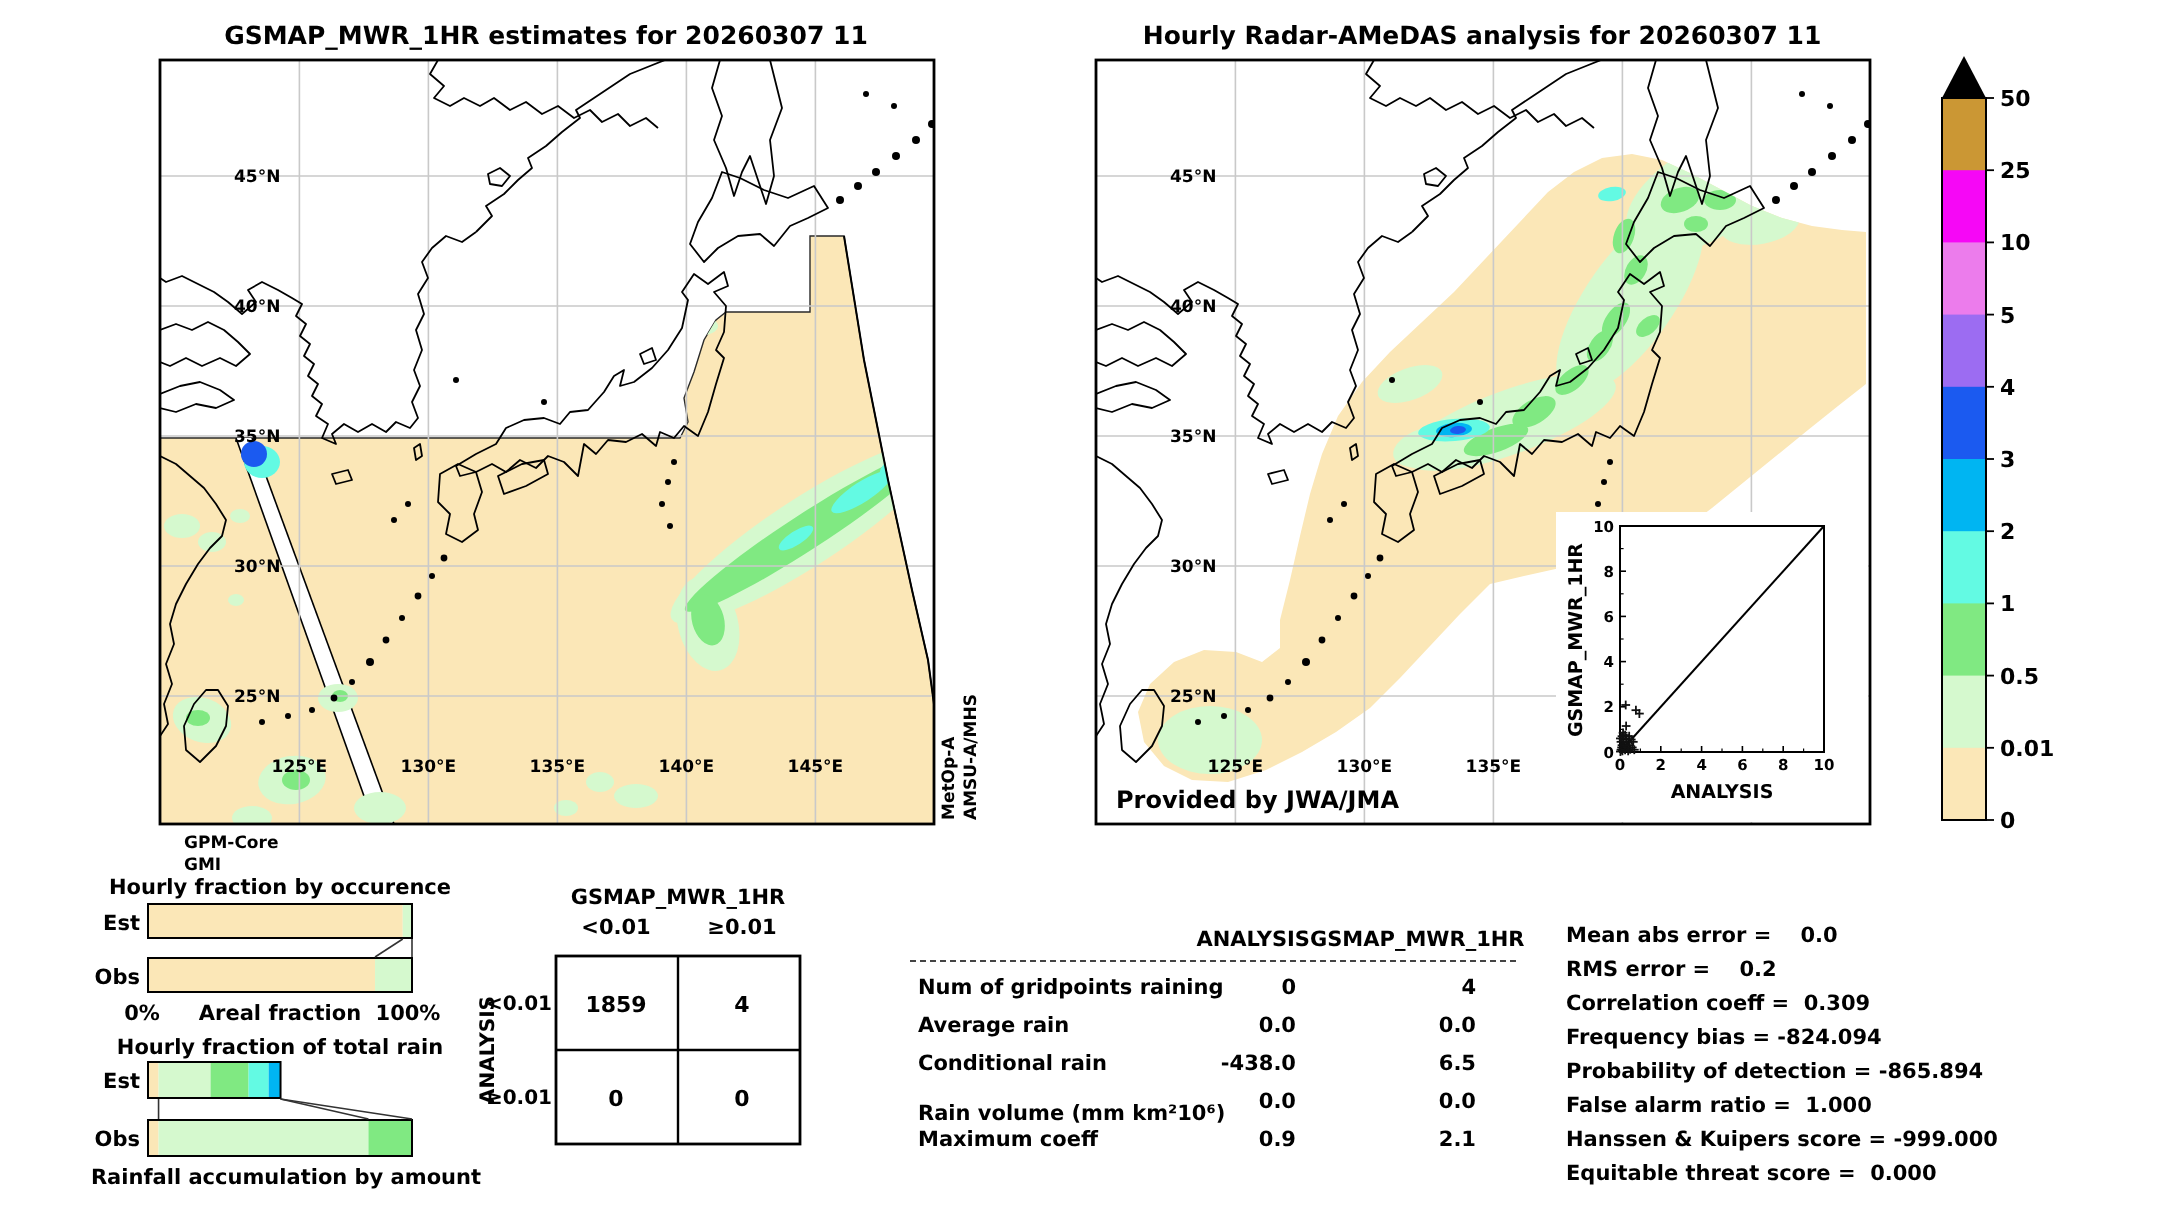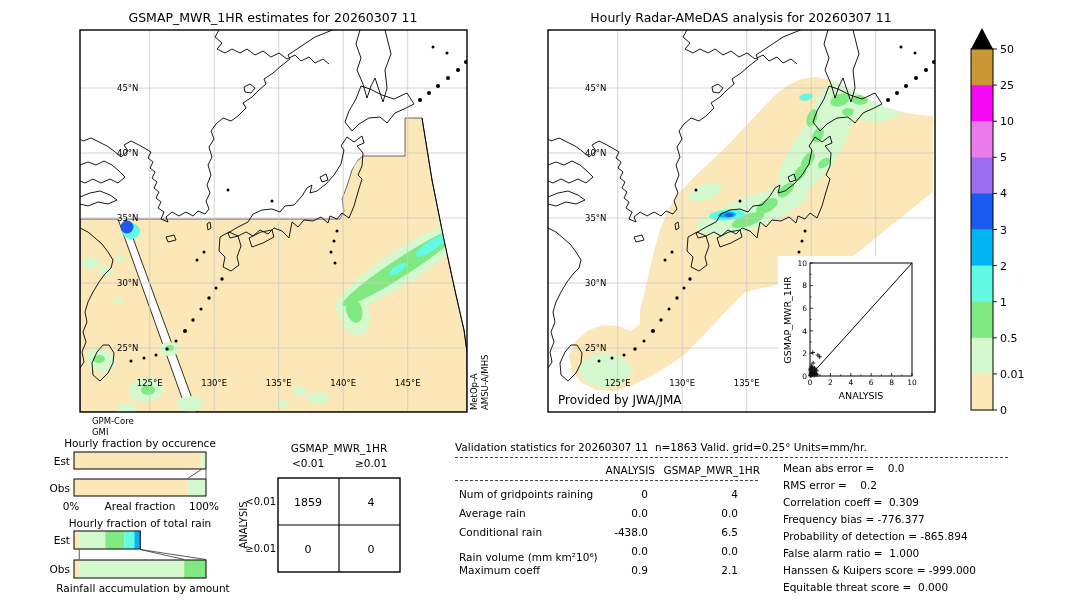--- a/index.html
+++ b/index.html
@@ -1,17 +1,17 @@
 <!DOCTYPE html>
 <html><head>
 <meta charset="utf-8">
 <style>
   html,body{margin:0;padding:0;background:#fff;}
   #root{position:relative;width:1080px;height:612px;background:#fff;overflow:hidden;
-        font-family:"DejaVu Sans","Liberation Sans",sans-serif;color:#000;}
+        font-family:"DejaVu Sans","Liberation Sans",sans-serif;color:#000;font-weight:bold;}
   svg text{font-family:"DejaVu Sans","Liberation Sans",sans-serif;fill:#000;}
   .stats-title{position:absolute;left:455px;top:441px;width:553px;font-size:10.5px;
                border-bottom:1px dashed #444;padding-bottom:4px;white-space:pre;}
   .col-head{position:absolute;top:464px;font-size:10.5px;text-align:right;}
   .head-rule{position:absolute;left:455px;top:480px;width:303px;border-bottom:1px dashed #444;}
   .srow-label{position:absolute;left:459px;font-size:10.5px;}
   .srow-val{position:absolute;font-size:10.5px;text-align:right;width:70px;}
   .score-line{position:absolute;left:783px;font-size:10.5px;white-space:pre;}
 </style>
 </head>
@@ -405,21 +405,20 @@
     <text x="371" y="506" text-anchor="middle" font-size="11">4</text>
     <text x="308" y="553" text-anchor="middle" font-size="11">0</text>
     <text x="371" y="553" text-anchor="middle" font-size="11">0</text>
     <text x="276" y="505" text-anchor="end" font-size="10">&lt;0.01</text>
     <text x="276" y="552" text-anchor="end" font-size="10">≥0.01</text>
     <text transform="rotate(-90 247 525)" x="247" y="525" text-anchor="middle" font-size="10">ANALYSIS</text>
   </g>
 </svg>
 
 
-<div class="stats-title">Validation statistics for 20260307 11  n=1863 Valid. grid=0.25° Units=mm/hr.</div>
 <div class="col-head" style="left:560px;width:95px;">ANALYSIS</div>
 <div class="col-head" style="left:655px;width:105px;">GSMAP_MWR_1HR</div>
 <div class="head-rule"></div>
 
 <div class="srow-label" style="top:488px;">Num of gridpoints raining</div>
 <div class="srow-val" style="left:578px;top:488px;">0</div>
 <div class="srow-val" style="left:668px;top:488px;">4</div>
 <div class="srow-label" style="top:507px;">Average rain</div>
 <div class="srow-val" style="left:578px;top:507px;">0.0</div>
 <div class="srow-val" style="left:668px;top:507px;">0.0</div>
@@ -429,18 +428,18 @@
 <div class="srow-label" style="top:551px;text-align:right;">Rain volume (mm km²10⁶)</div>
 <div class="srow-val" style="left:578px;top:545px;">0.0</div>
 <div class="srow-val" style="left:668px;top:545px;">0.0</div>
 <div class="srow-label" style="top:564px;">Maximum coeff</div>
 <div class="srow-val" style="left:578px;top:564px;">0.9</div>
 <div class="srow-val" style="left:668px;top:564px;">2.1</div>
 
 <div class="score-line" style="top:462px;">Mean abs error =    0.0</div>
 <div class="score-line" style="top:479px;">RMS error =    0.2</div>
 <div class="score-line" style="top:496px;">Correlation coeff =  0.309</div>
-<div class="score-line" style="top:513px;">Frequency bias = -776.377</div>
+<div class="score-line" style="top:513px;">Frequency bias = -824.094</div>
 <div class="score-line" style="top:530px;">Probability of detection = -865.894</div>
 <div class="score-line" style="top:547px;">False alarm ratio =  1.000</div>
 <div class="score-line" style="top:564px;">Hanssen &amp; Kuipers score = -999.000</div>
 <div class="score-line" style="top:581px;">Equitable threat score =  0.000</div>
 </div>
 
 </body></html>

